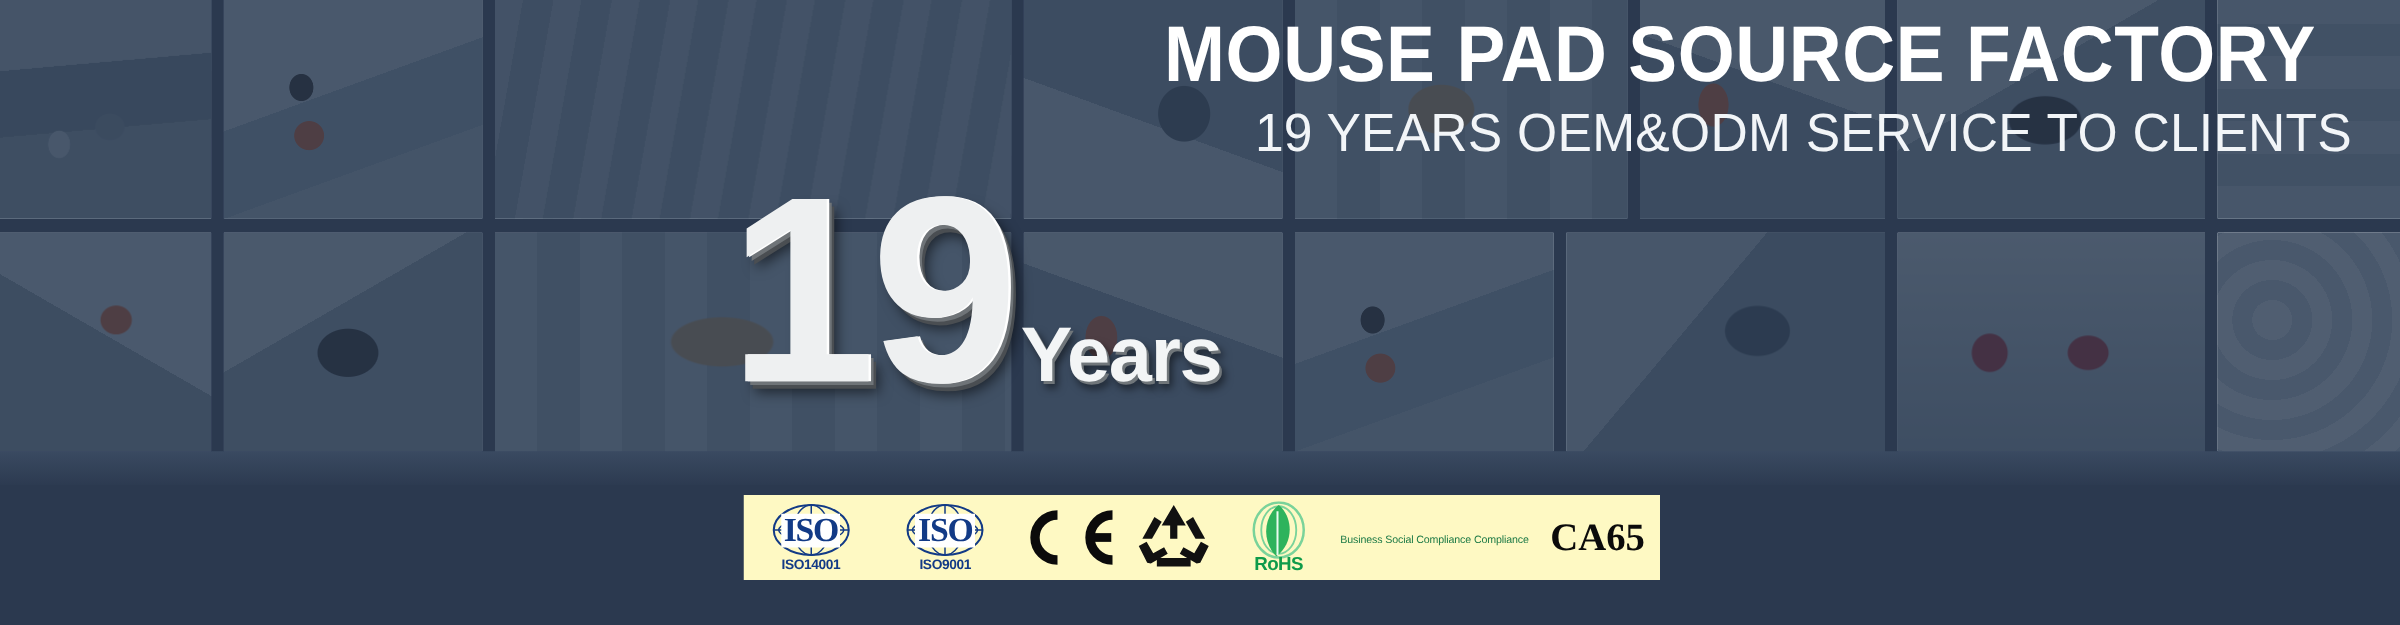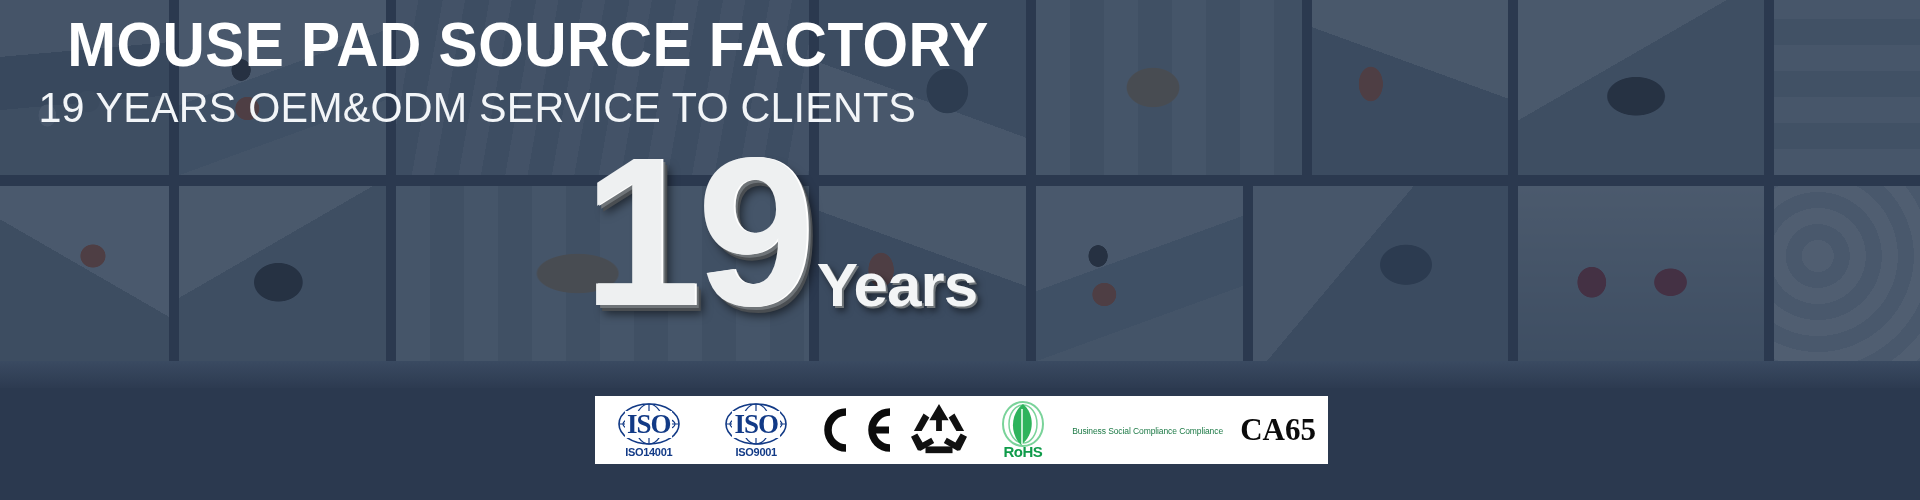--- a/index.html
+++ b/index.html
@@ -63,21 +63,21 @@
   .p13 .art{background:
       radial-gradient(closest-side at 60% 45%, #4a5562 0 25%, transparent 26%),
       linear-gradient(130deg,#c3ccd4 0 40%, #8f9ca9 40% 100%);}
 
   
   .floor{position:absolute;left:0;top:361px;width:1920px;height:30px;
     background:linear-gradient(180deg, rgba(70,88,112,.55), rgba(43,57,79,0));}
   .bottom-band{position:absolute;left:0;top:388px;width:1920px;height:112px;background:#2b394f;}
 
   
-  .headline{position:absolute;left:0;top:8px;width:1920px;text-align:left;}
+  .headline{position:absolute;left:0;top:8px;width:1920px;text-align:right;}
   .title{
     font-family:"Liberation Sans", sans-serif;
     font-weight:bold;font-size:63px;line-height:72px;letter-spacing:.5px;
     color:#ffffff;transform:scaleX(.93);transform-origin:50% 50%;
     white-space:nowrap;
   }
   .subtitle{
     font-family:"Liberation Sans", sans-serif;
     font-weight:400;font-size:43px;line-height:50px;letter-spacing:.2px;
     color:#f2f5f8;transform:scaleX(.96);transform-origin:50% 50%;
@@ -100,21 +100,21 @@
   .years-word{
     font-family:"Liberation Sans", sans-serif;
     font-weight:bold;font-size:62px;line-height:62px;color:#f3f5f6;
     margin-left:6px;margin-bottom:16px;letter-spacing:-1px;
     text-shadow:2px 2px 0 #70767a, 4px 5px 7px rgba(0,0,0,.55);
   }
 
   
   .cert-bar{
     position:absolute;left:595px;top:396px;width:733px;height:68px;
-    background:#ffffff;display:flex;align-items:center;
+    background:#fef9c3;display:flex;align-items:center;
     justify-content:center;gap:0px;
   }
   .cert{display:flex;flex-direction:column;align-items:center;justify-content:center;
     height:62px;}
   .cert-iso{width:112px;}
   .iso-mark{position:relative;width:86px;height:44px;display:flex;align-items:center;justify-content:center;}
   .iso-globe{position:absolute;left:50%;top:50%;transform:translate(-50%,-50%);}
   .iso-text{position:relative;font-family:"Liberation Serif", serif;font-weight:bold;
     font-size:27px;color:#123a86;letter-spacing:-1px;z-index:2;
     background:#fff;padding:0 2px;line-height:27px;}

